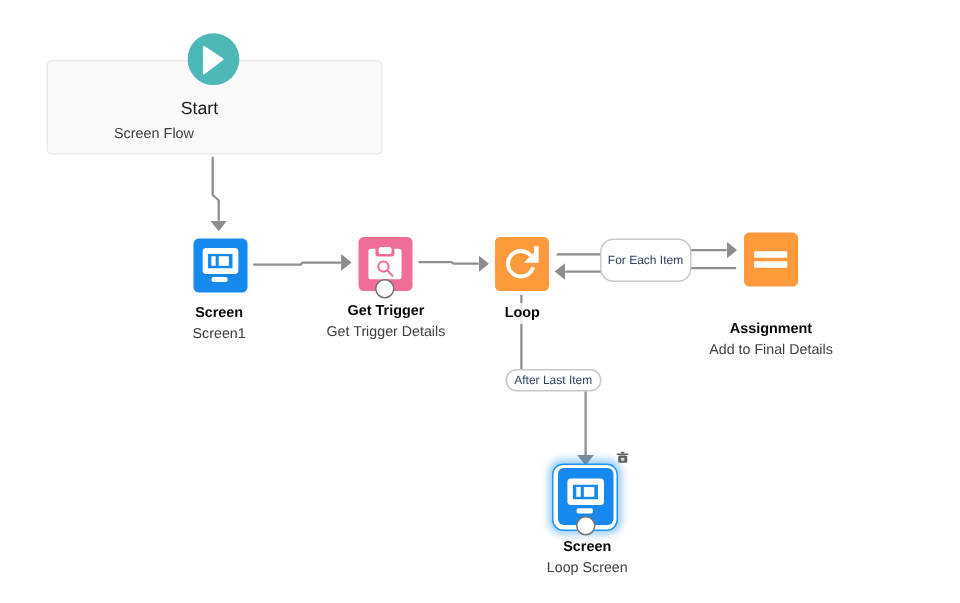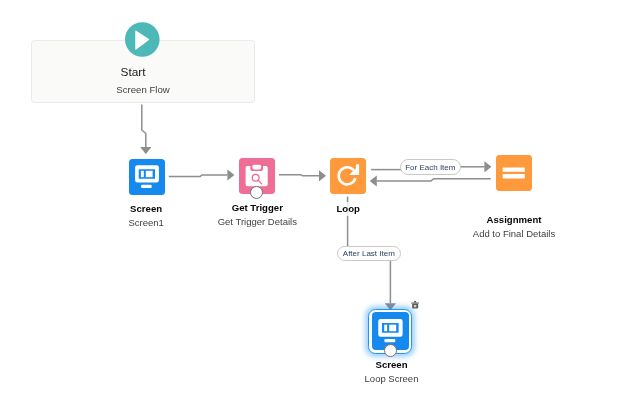--- a/index.html
+++ b/index.html
@@ -4,22 +4,22 @@
 <style>
   html,body{margin:0;padding:0;background:#fff;}
   body{width:640px;height:402px;overflow:hidden;
        font-family:"Liberation Sans",sans-serif;}
   #canvas{position:relative;width:640px;height:402px;background:#fff;}
   #wires{position:absolute;left:0;top:0;}
   .startbox{position:absolute;box-sizing:border-box;background:#fafaf9;
             border:1px solid #ebeaea;border-radius:3.5px;}
   .starttitle{position:absolute;text-align:center;font-size:11.8px;color:#181818;
               line-height:14px;}
-  .startsub{position:absolute;text-align:center;font-size:9.6px;color:#3e3e3c;
-            line-height:13px;}
+  .startsub{position:absolute;text-align:left;font-size:9.6px;color:#3e3e3c;
+            line-height:13px;margin-left:45px;}
   .playcircle{position:absolute;}
   .nodeicon{position:absolute;border-radius:3.5px;}
   .nlabel{position:absolute;text-align:center;white-space:nowrap;}
   .nlabel .t1{display:block;font-size:9.6px;font-weight:bold;color:#080707;line-height:13.8px;}
   .nlabel .t2{display:block;font-size:9.5px;color:#3e3e3c;line-height:13px;}
   .clabel{position:absolute;box-sizing:border-box;background:#fff;border:1px solid #c9c9c9;
           border-radius:9px;color:#2f4260;font-size:8px;text-align:center;
           display:flex;align-items:center;justify-content:center;white-space:nowrap;}
   .conncircle{position:absolute;box-sizing:border-box;border-radius:50%;background:#fff;
               border:1.3px solid #747474;}
@@ -129,16 +129,16 @@
         <rect x="2.3" y="5.3" width="12.4" height="10.1" rx="2.1"></rect>
       </g>
       <rect x="6" y="8.4" width="4.8" height="4.4" rx="1" fill="#d5d5d5"></rect>
     </svg>
   </div>
   <div class="nlabel" style="left:331.5px;top:358.3px;width:120px;">
     <span class="t1">Screen</span>
     <span class="t2">Loop Screen</span>
   </div>
 
-  <div class="clabel" style="left:400px;top:159.2px;width:60.7px;height:16px;">For Each Item</div>
+  <div class="clabel" style="left:400px;top:159.2px;width:60.7px;height:29px;">For Each Item</div>
   <div class="clabel" style="left:336.7px;top:246.1px;width:64.3px;height:15.3px;">After Last Item</div>
 
 </div>
 
 </body></html>

